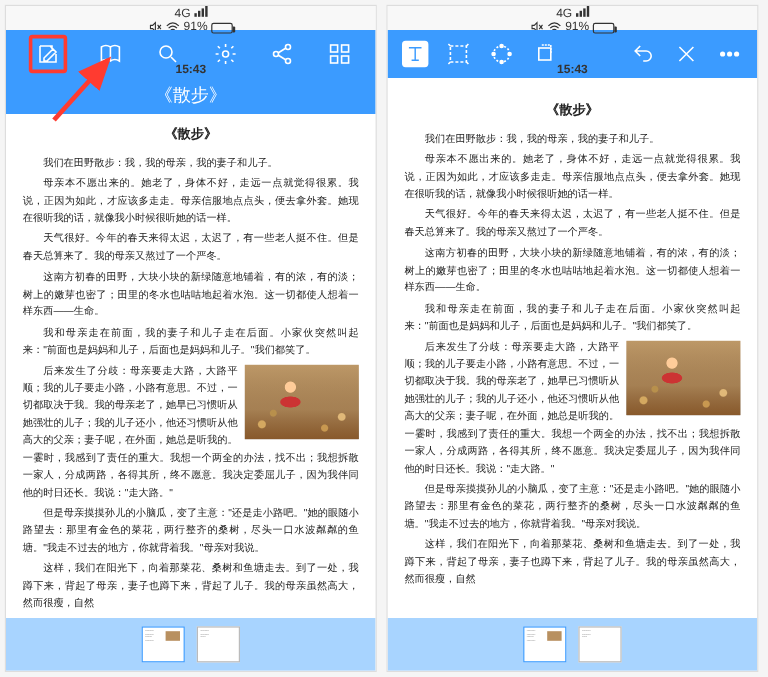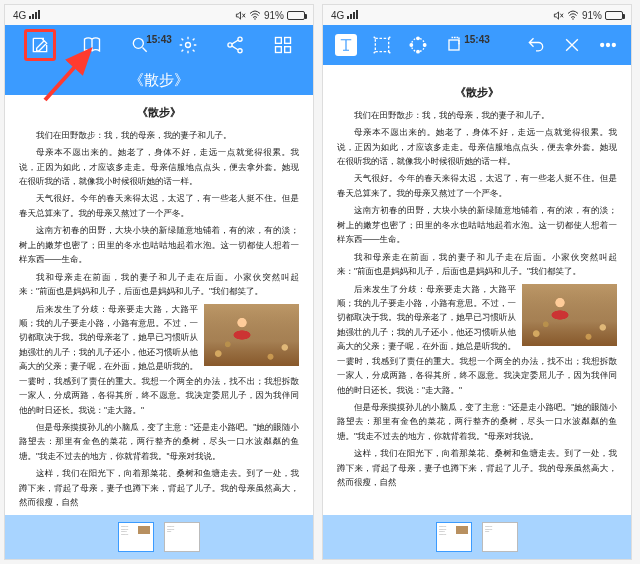--- a/index.html
+++ b/index.html
@@ -25,23 +25,24 @@
   }
   .statusbar {
     height: 20px;
     background: #f8f8f8;
     display: flex;
     align-items: center;
     justify-content: space-between;
     font-size: 10px;
     color: #333;
     padding: 0 8px;
+    flex-direction: column;
   }
   .statusbar .sb-center { position:absolute; left:50%; transform:translateX(-50%); font-weight:600;margin-top:48px;}
-  .statusbar .sb-right { display:flex; align-items:center; gap:3px;}
+  .statusbar .sb-right { display:flex; align-items:flex-end; gap:3px;}
   .battery-icon { width:18px; height:9px; border:1px solid #333; border-radius:2px; position:relative;}
   .battery-icon::after{content:"";position:absolute;right:-3px;top:2px;width:2px;height:5px;background:#333;border-radius:0 1px 1px 0;}
   .battery-icon .fill{background:#333;height:100%;width:91%;}
   .toolbar {
     height: 40px;
     background: #3b9bff;
     display: flex;
     align-items: center;
     justify-content: space-around;
     padding: 0 6px;

